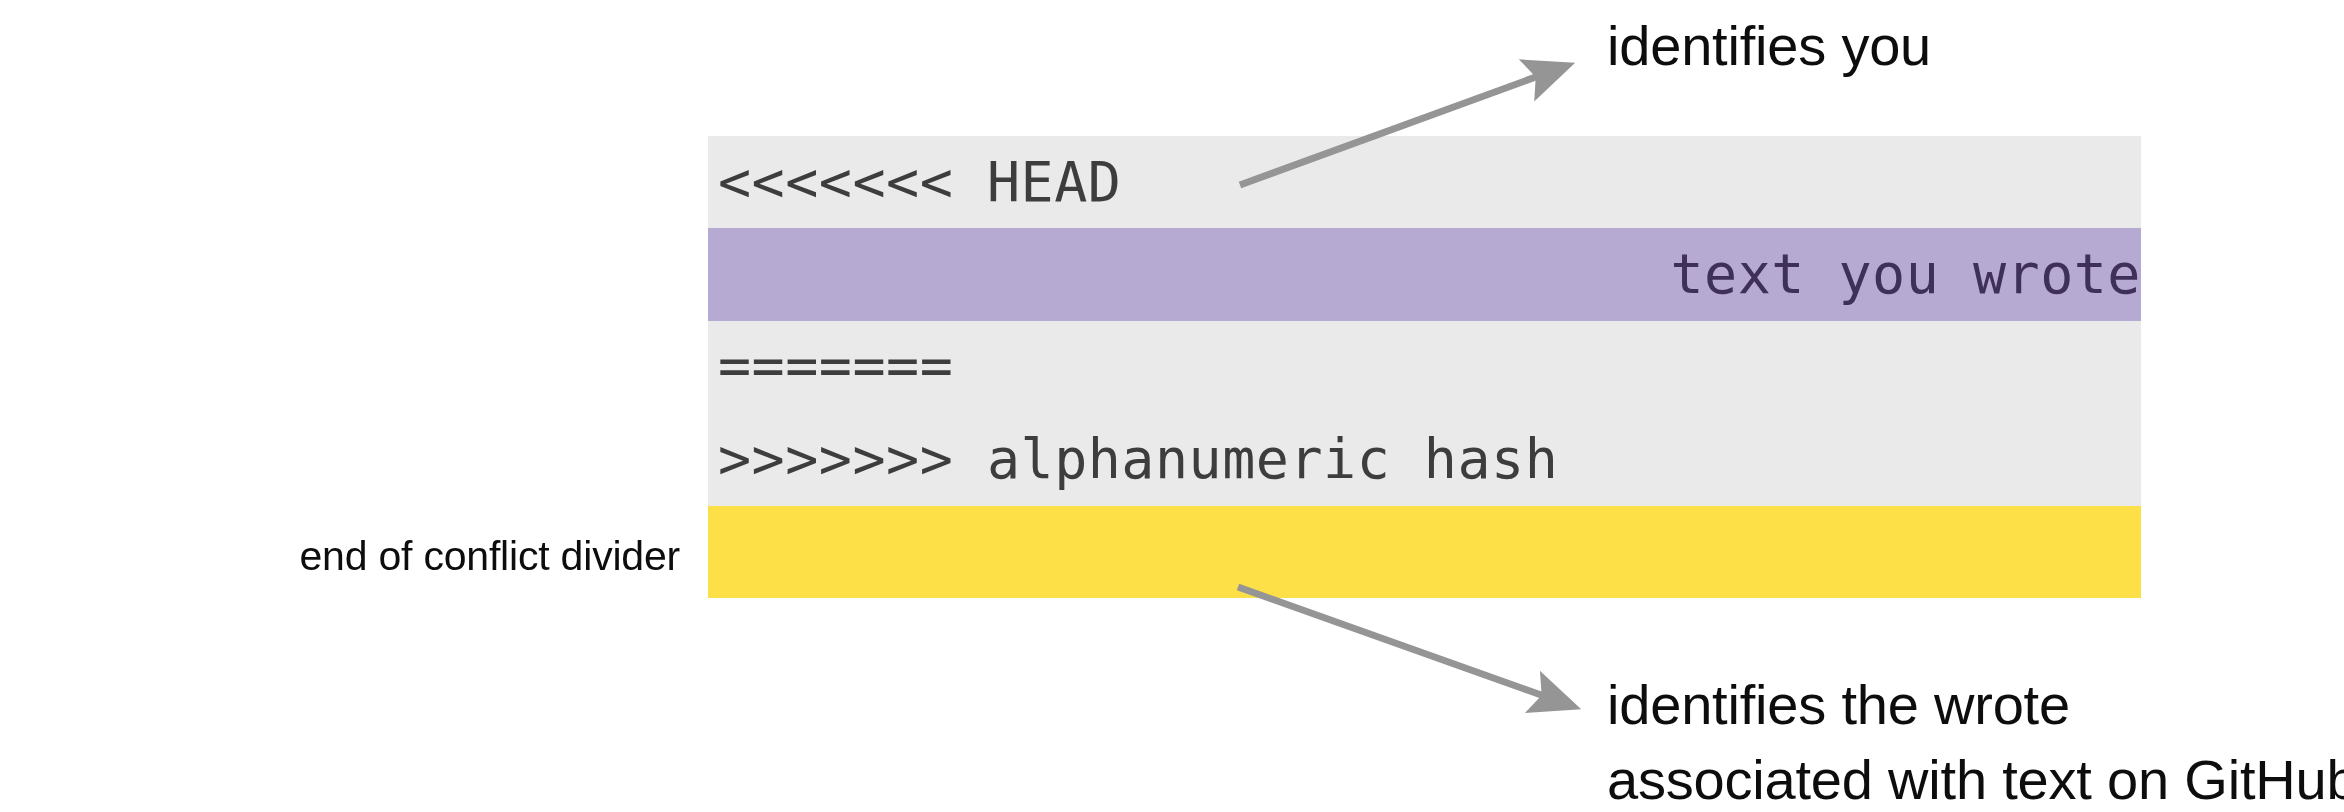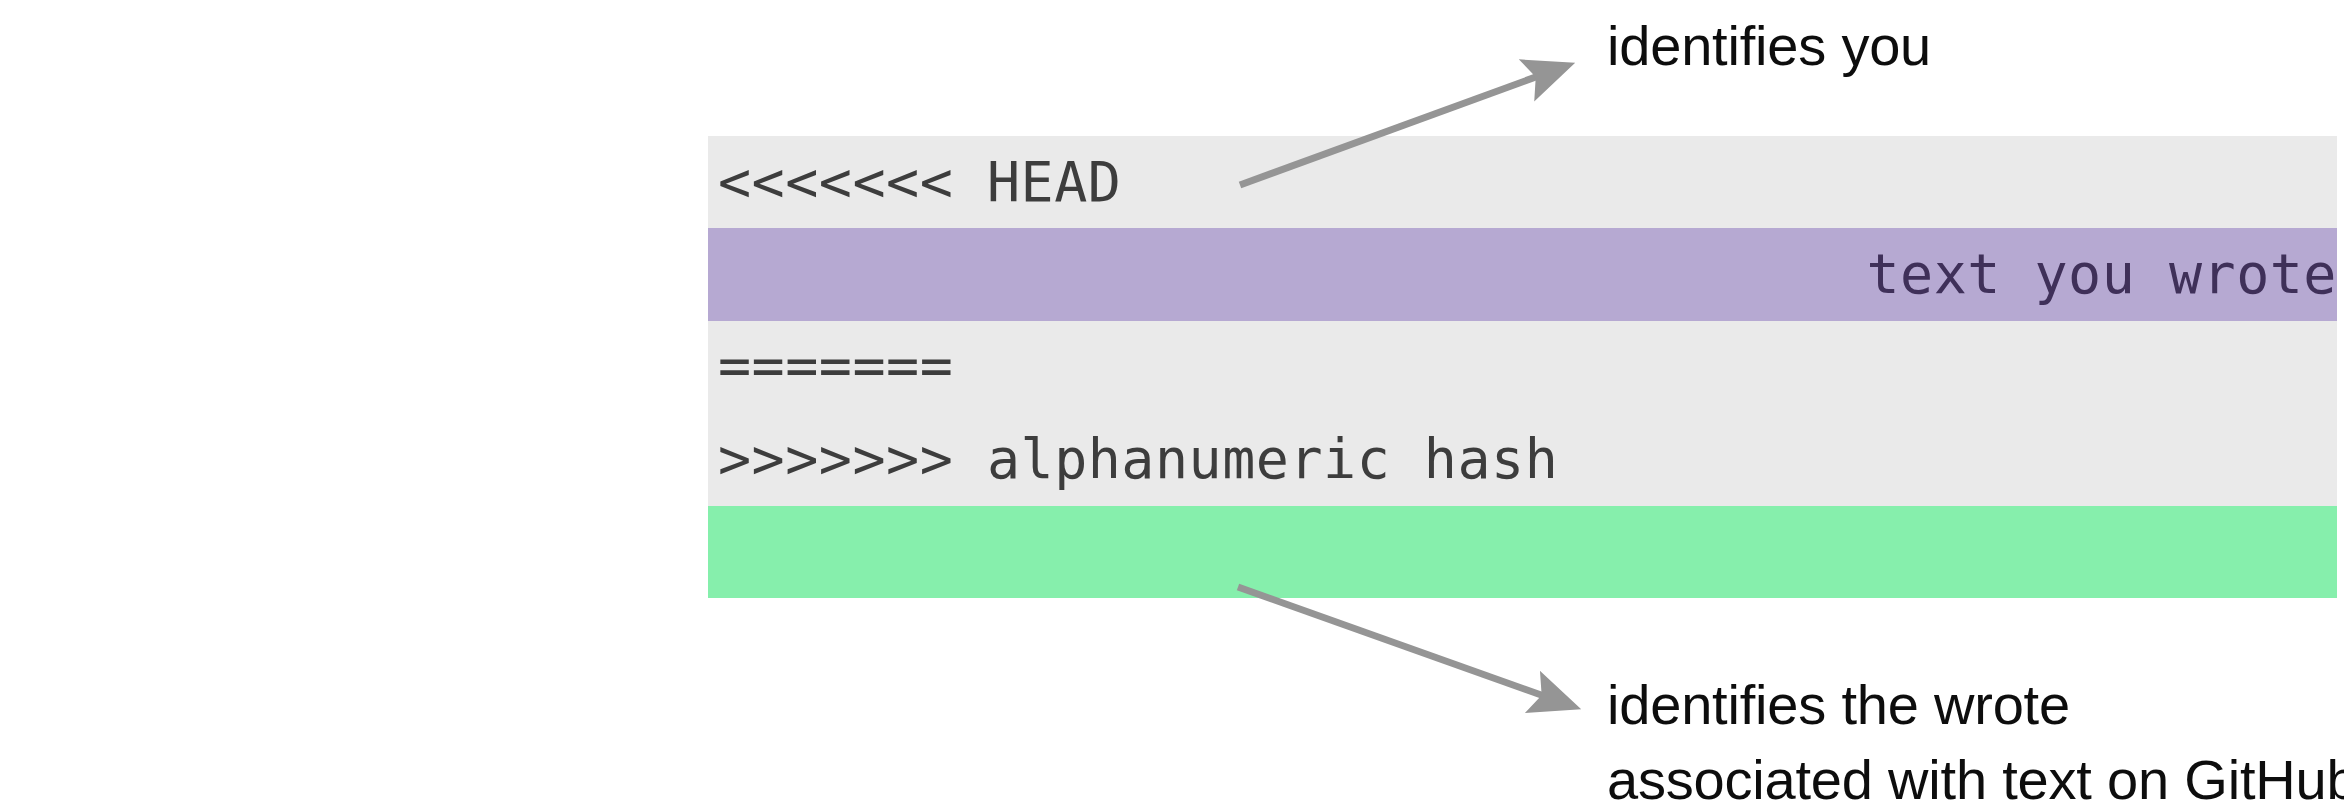--- a/index.html
+++ b/index.html
@@ -30,23 +30,23 @@
     font-stretch: condensed;
     line-height: 1;
     letter-spacing: -0.2px;
   }
 
   
   #code-block {
     position: absolute;
     left: 708px;
     top: 136px;
-    width: 1629px;
+    width: 1433px;
     height: 462px;
-    background: #86efac;
+    background: #fde047;
   }
   .code-row {
     height: 92.4px;
     display: flex;
     align-items: center;
     padding-left: 10px;
     box-sizing: border-box;
     font-family: "DejaVu Sans Mono", "Liberation Mono", monospace;
     font-size: 55px;
     line-height: 1;
@@ -79,20 +79,21 @@
     pointer-events: none;
   }
 </style>
 </head>
 <body>
 
 <div id="stage">
 
 
 
+  <div class="left-label" style="top: 536px;">end of conflict divider</div>
 
   <div id="code-block">
 
     <div class="code-row row-plain">
       <span>&lt;&lt;&lt;&lt;&lt;&lt;&lt; HEAD</span>
     </div>
 
     <div class="code-row row-ours">
       <span>text you wrote</span>
     </div>

